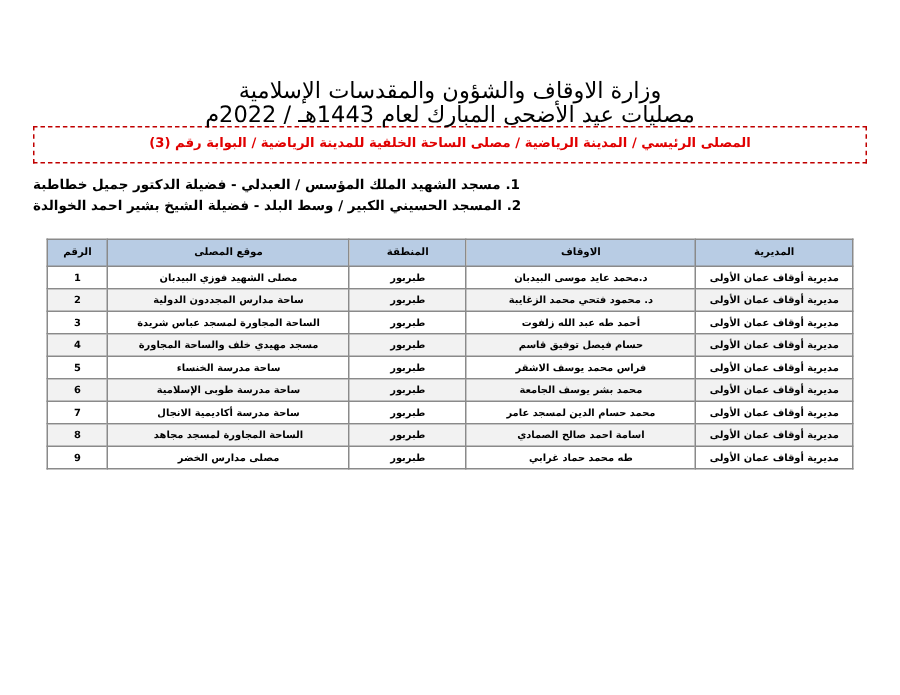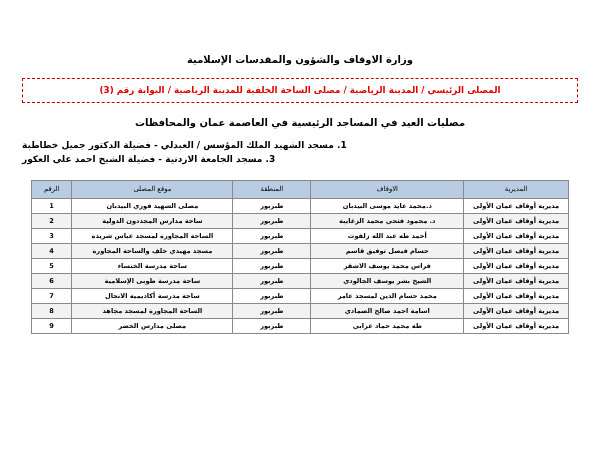--- a/index.html
+++ b/index.html
@@ -24,30 +24,29 @@
     padding: 0 22px;
     position: relative;
   }
 
   
   .ministry-header {
     padding-top: 52px;
     text-align: center;
   }
   .ministry-header .line {
-    font-size: 10px;
-    font-weight: bold;
+    font-size: 15px;
+    font-weight: normal;
     line-height: 16px;
     letter-spacing: 0;
     white-space: nowrap;
   }
 
   
   .red-banner {
-    margin-top: 10px;
     border: 1px dashed #c00000;
     padding: 5px 4px 6px 4px;
     text-align: center;
   }
   .red-banner .banner-text {
     color: #e00000;
     font-size: 8.8px;
     font-weight: bold;
     line-height: 12px;
     white-space: nowrap;
@@ -97,21 +96,21 @@
     text-align: center;
     vertical-align: middle;
     font-size: 6.6px;
     line-height: 9px;
     padding: 2.5px 1px;
     white-space: nowrap;
     overflow: hidden;
   }
   table.mosque-table thead th {
     background: #b8cce4;
-    font-weight: normal;
+    font-weight: bold;
     font-size: 6.8px;
     padding: 4px 1px;
   }
   table.mosque-table tbody td {
     font-weight: bold;
     background: #ffffff;
   }
   table.mosque-table tbody tr:nth-child(even) td {
     background: #f2f2f2;
   }
@@ -123,36 +122,36 @@
   col.c-num   { width: 7.5%; }
   td.num-cell { font-family: "DejaVu Sans", "Liberation Sans", sans-serif; }
 </style>
 </head>
 <body>
 
 <div class="page">
 
   <div class="ministry-header">
     <div class="line">وزارة الاوقاف والشؤون والمقدسات الإسلامية</div>
+    <div class="line">مصليات عيد الأضحى المبارك لعام 1443هـ / 2022م</div>
   </div>
 
   <div class="red-banner">
     <div class="banner-text">المصلى الرئيسي / المدينة الرياضية / مصلى الساحة الخلفية للمدينة الرياضية / البوابة رقم (3)</div>
   </div>
 
-  <div class="section-heading">مصليات العيد في المساجد الرئيسية في العاصمة عمان والمحافظات</div>
 
   <ul class="mosque-list">
     <li>
       <span class="idx">1.</span>
       <span>مسجد الشهيد الملك المؤسس / العبدلي - فضيلة الدكتور جميل خطاطبة</span>
     </li>
     <li>
-      <span class="idx">3.</span>
-      <span>مسجد الجامعة الاردنية - فضيلة الشيخ احمد على العكور</span>
+      <span class="idx">2.</span>
+      <span>المسجد الحسيني الكبير / وسط البلد - فضيلة الشيخ بشير احمد الخوالدة</span>
     </li>
   </ul>
 
   <div class="table-wrap">
     <table class="mosque-table">
       <colgroup>
         <col class="c-dir">
         <col class="c-khat">
         <col class="c-area">
         <col class="c-loc">
@@ -199,21 +198,21 @@
           </tr>
           <tr>
             <td>مديرية أوقاف عمان الأولى</td>
             <td>فراس محمد يوسف الاشقر</td>
             <td>طبربور</td>
             <td>ساحة مدرسة الخنساء</td>
             <td class="num-cell">5</td>
           </tr>
           <tr>
             <td>مديرية أوقاف عمان الأولى</td>
-            <td>الشيخ بشر يوسف الجالودي</td>
+            <td>محمد بشر يوسف الجامعة</td>
             <td>طبربور</td>
             <td>ساحة مدرسة طوبى الإسلامية</td>
             <td class="num-cell">6</td>
           </tr>
           <tr>
             <td>مديرية أوقاف عمان الأولى</td>
             <td>محمد حسام الدين لمسجد عامر</td>
             <td>طبربور</td>
             <td>ساحة مدرسة أكاديمية الانجال</td>
             <td class="num-cell">7</td>

